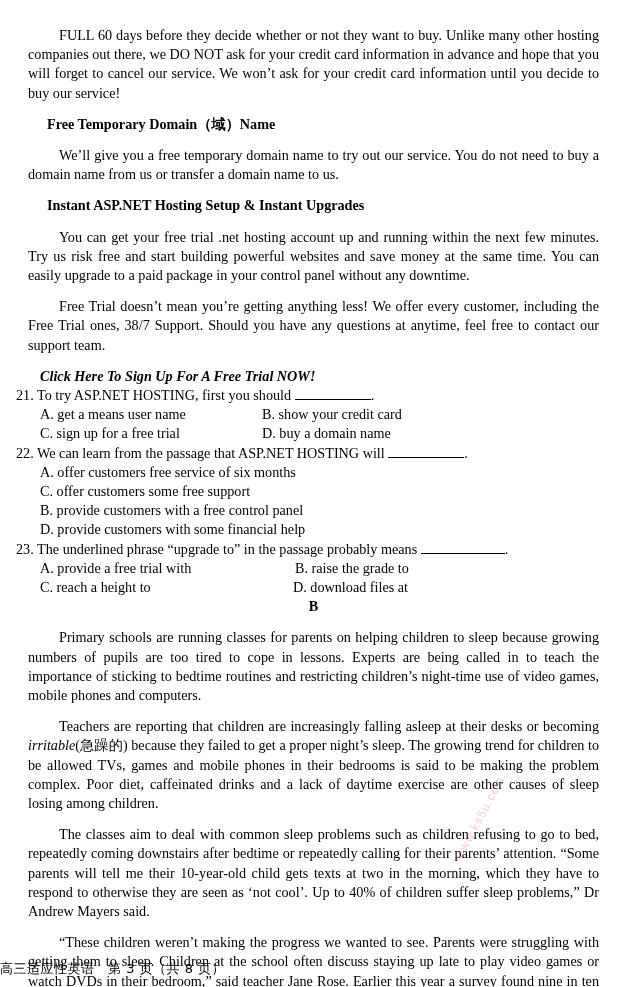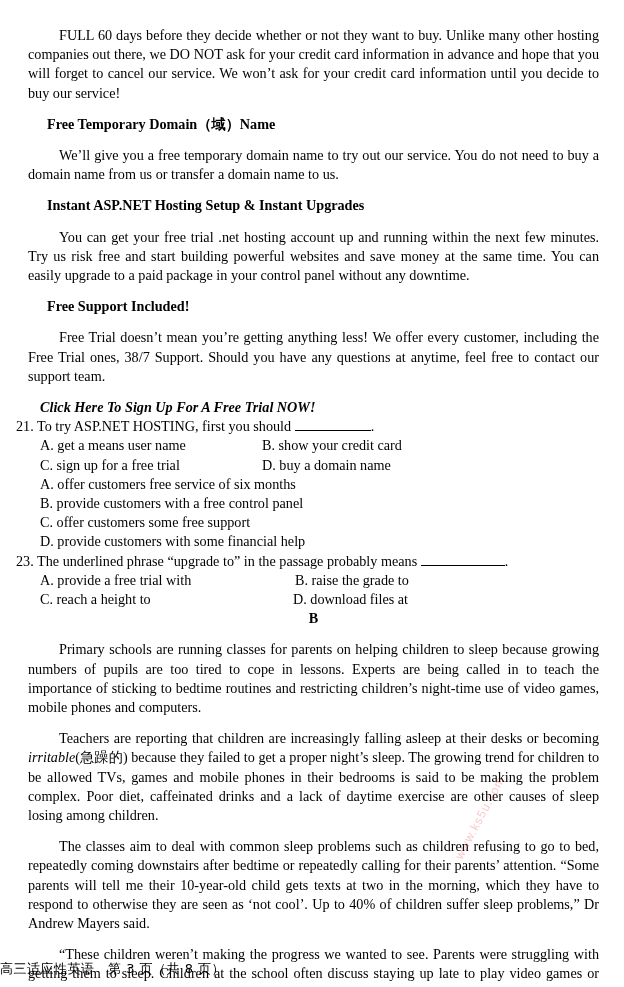--- a/index.html
+++ b/index.html
@@ -37,41 +37,41 @@
 <div class="page">
 
   <p class="p ind">FULL 60 days before they decide whether or not they want to buy. Unlike many other hosting companies out there, we DO NOT ask for your credit card information in advance and hope that you will forget to cancel our service. We won’t ask for your credit card information until you decide to buy our service!</p>
 
   <p class="head">Free Temporary Domain（域）Name</p>
   <p class="p ind">We’ll give you a free temporary domain name to try out our service. You do not need to buy a domain name from us or transfer a domain name to us.</p>
 
   <p class="head">Instant ASP.NET Hosting Setup &amp; Instant Upgrades</p>
   <p class="p ind">You can get your free trial .net hosting account up and running within the next few minutes. Try us risk free and start building powerful websites and save money at the same time. You can easily upgrade to a paid package in your control panel without any downtime.</p>
 
-  <p class="head">Free Support Included!</p>
   <p class="p ind">Free Trial doesn’t mean you’re getting anything less! We offer every customer, including the Free Trial ones, 38/7 Support. Should you have any questions at anytime, feel free to contact our support team.</p>
 
   <p class="link">Click Here To Sign Up For A Free Trial NOW!</p>
 
   <div>
     <p class="q"><span>21. To try ASP.NET HOSTING, first you should </span><span class="blank" style="width:76px"></span><span>.</span></p>
     <div class="opts">
       <span class="opt" style="left:24px">A. get a means user name</span>
       <span class="opt" style="left:246px">B. show your credit card</span>
     </div>
     <div class="opts">
       <span class="opt" style="left:24px">C. sign up for a free trial</span>
       <span class="opt" style="left:246px">D. buy a domain name</span>
     </div>
   </div>
 
   <div>
+    <p class="q"><span>22. We can learn from the passage that ASP.NET HOSTING will </span><span class="blank" style="width:76px"></span><span>.</span></p>
     <p class="opt-single">A. offer customers free service of six months</p>
+    <p class="opt-single">C. offer customers some free support</p>
     <p class="opt-single">B. provide customers with a free control panel</p>
-    <p class="opt-single">C. offer customers some free support</p>
     <p class="opt-single">D. provide customers with some financial help</p>
   </div>
 
   <div>
     <p class="q"><span>23. The underlined phrase “upgrade to” in the passage probably means </span><span class="blank" style="width:84px"></span><span>.</span></p>
     <div class="opts">
       <span class="opt" style="left:24px">A. provide a free trial with</span>
       <span class="opt" style="left:279px">B. raise the grade to</span>
     </div>
     <div class="opts">

